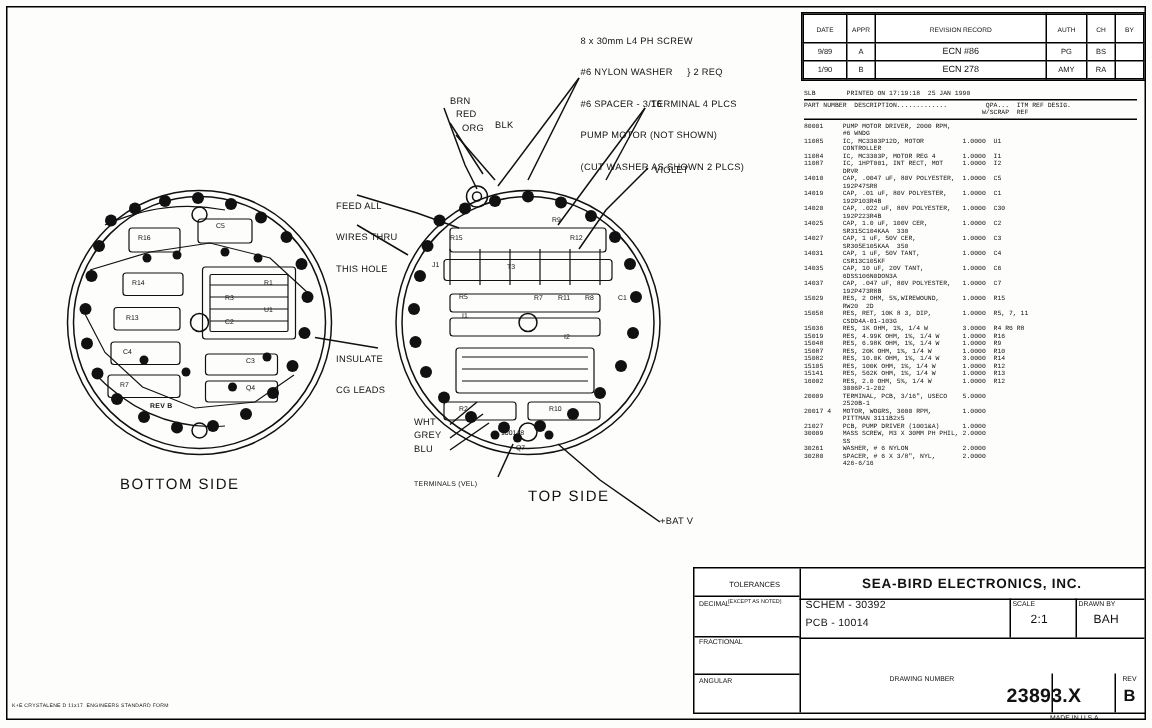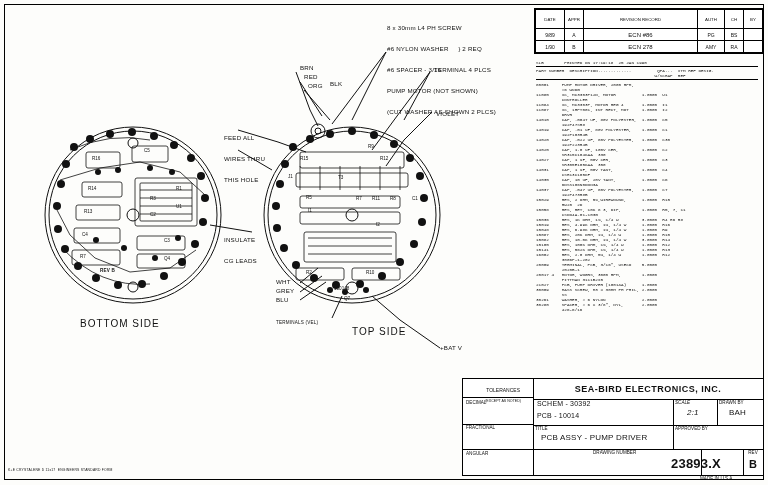--- a/index.html
+++ b/index.html
@@ -329,40 +329,30 @@
 
     <div style="position:absolute;left:70px;top:0;width:230px;height:20px;border-bottom:1px solid #000;">
       <div class="txt ctr" style="left:0;top:5px;width:230px;font-size:9px;font-weight:bold;letter-spacing:.5px;">SEA-BIRD ELECTRONICS, INC.</div>
     </div>
 
     <div style="position:absolute;left:70px;top:20px;width:230px;height:26px;border-bottom:1px solid #000;">
       <div style="position:absolute;left:0;top:0;width:140px;height:26px;border-right:1px solid #000;">
         <div class="txt hand" style="left:4px;top:1px;font-size:7px;">SCHEM - 30392</div>
         <div class="txt hand" style="left:4px;top:13px;font-size:7px;">PCB - 10014</div>
       </div>
-      <div style="position:absolute;left:140px;top:0;width:44px;height:26px;border-right:1px solid #000;font-style:italic;">
+      <div style="position:absolute;left:140px;top:0;width:44px;height:26px;border-right:1px solid #000;">
         <div class="txt tiny" style="left:2px;top:1px;">SCALE</div>
         <div class="txt hand" style="left:14px;top:9px;font-size:8px;">2:1</div>
       </div>
       <div style="position:absolute;left:184px;top:0;width:46px;height:26px;text-align:center;">
         <div class="txt tiny" style="left:2px;top:1px;">DRAWN BY</div>
         <div class="txt hand" style="left:12px;top:9px;font-size:8px;">BAH</div>
       </div>
     </div>
 
-    <div style="position:absolute;left:70px;top:46px;width:230px;height:24px;border-bottom:1px solid #000;">
-      <div style="position:absolute;left:0;top:0;width:140px;height:24px;border-right:1px solid #000;">
-        <div class="txt tiny" style="left:2px;top:1px;">TITLE</div>
-        <div class="txt hand" style="left:8px;top:8px;font-size:8px;">PCB ASSY - PUMP DRIVER</div>
-      </div>
-      <div style="position:absolute;left:140px;top:0;width:90px;height:24px;">
-        <div class="txt tiny" style="left:2px;top:1px;">APPROVED BY</div>
-        <div class="txt hand" style="left:20px;top:9px;font-size:8px;"></div>
-      </div>
-    </div>
 
     <div style="position:absolute;left:70px;top:70px;width:230px;height:26px;">
       <div style="position:absolute;left:58px;top:0;width:110px;height:26px;border-right:1px solid #000;">
         <div class="txt tiny" style="left:2px;top:1px;">DRAWING NUMBER</div>
       </div>
       <div style="position:absolute;left:168px;top:0;width:42px;height:26px;border-right:1px solid #000;">
         <div class="txt hand" style="left:-60px;top:7px;font-size:13px;font-weight:bold;width:110px;text-align:center;">23893.X</div>
       </div>
       <div style="position:absolute;left:210px;top:0;width:20px;height:26px;">
         <div class="txt tiny ctr" style="left:0;top:1px;width:20px;">REV</div>

